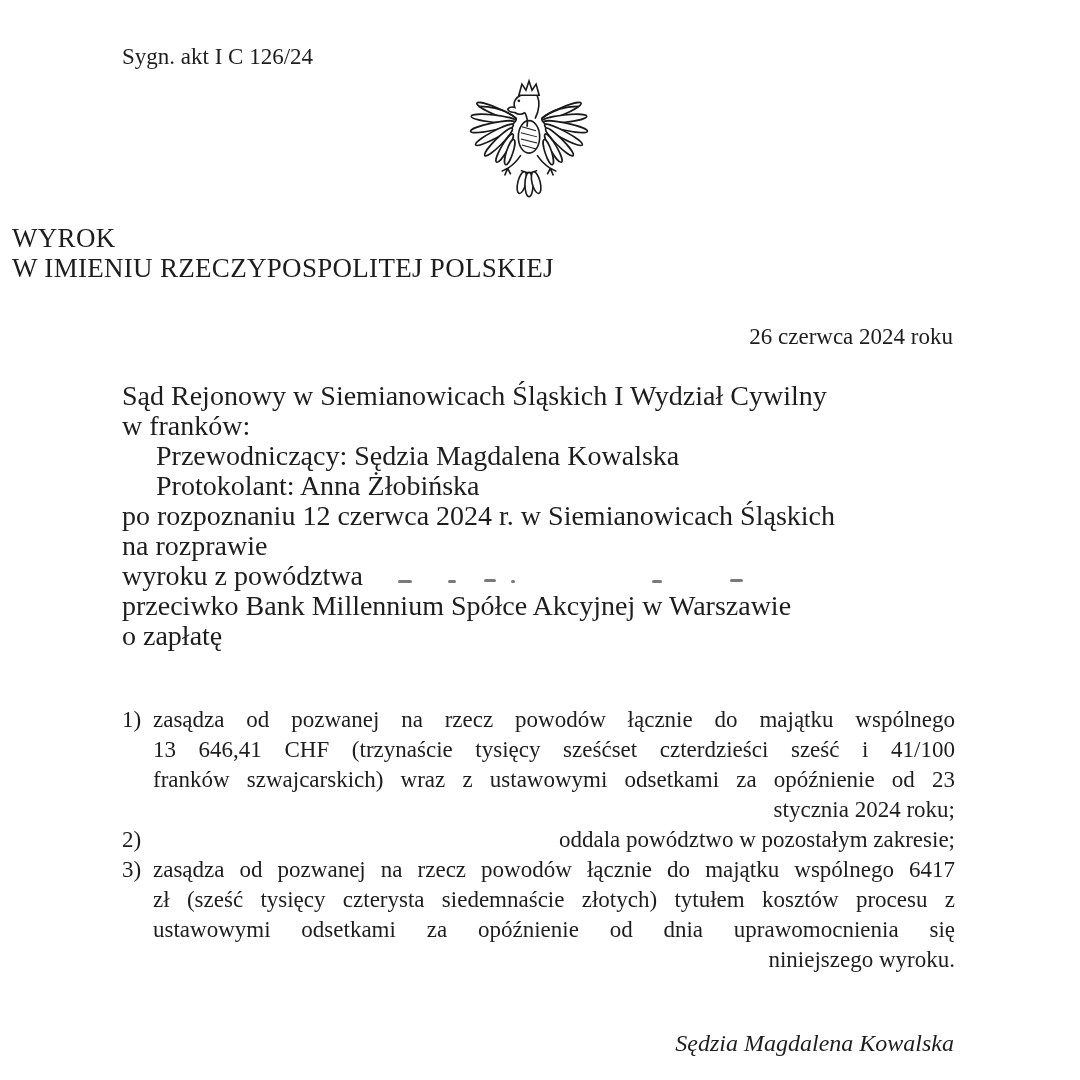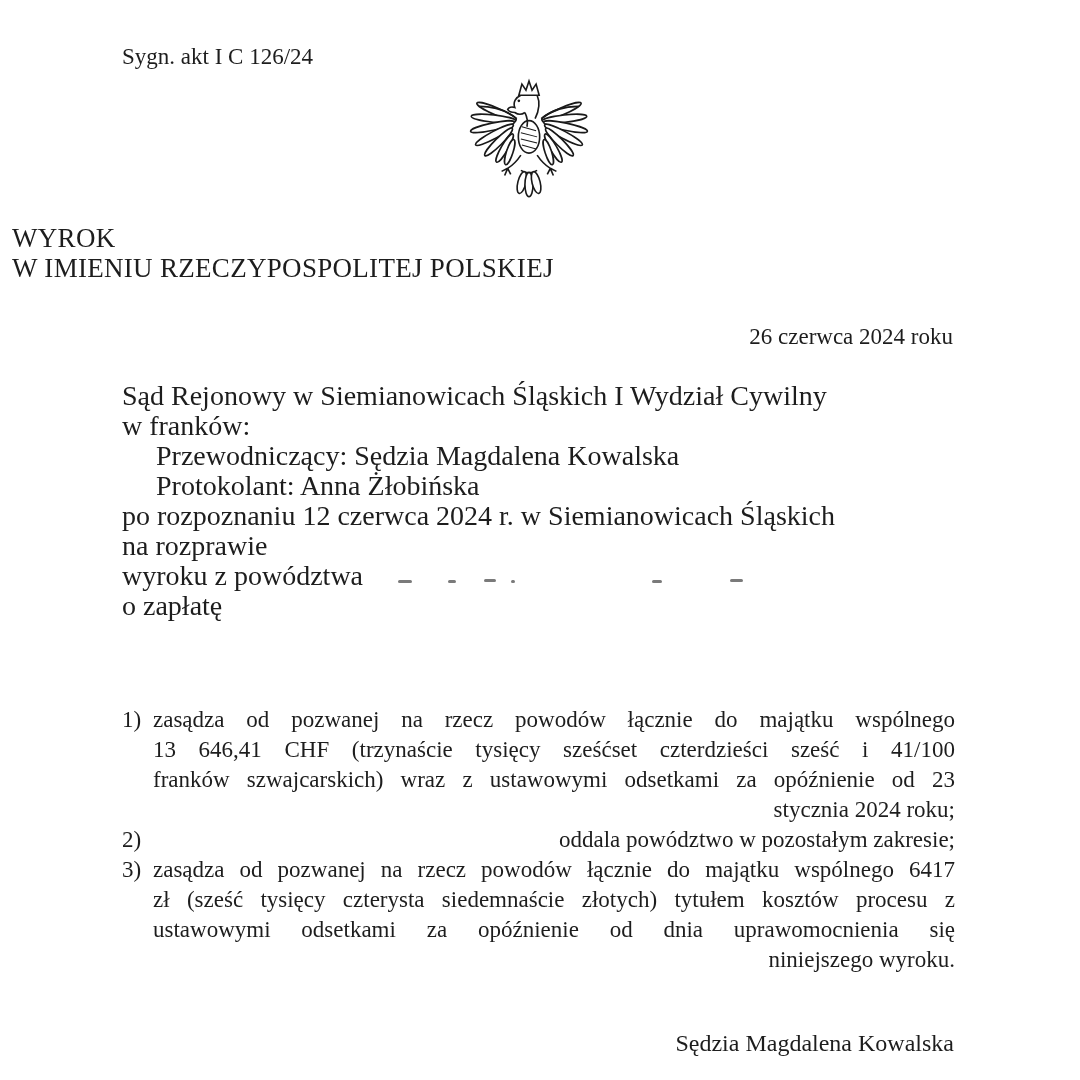--- a/index.html
+++ b/index.html
@@ -40,21 +40,21 @@
   .rulings{
     position:absolute;left:122px;top:705px;width:833px;
     font-size:23px;line-height:30px;
   }
   .ruling-item{position:relative;padding-left:31px;}
   .ruling-item .num{position:absolute;left:0;top:0;}
   .jline{text-align:justify;text-align-last:justify;font-family:Liberation Serif, serif;}
   .lastline{text-align:right;}
   .signature{
     position:absolute;right:126px;top:1028px;
-    font-size:24px;line-height:30px;
+    font-size:24px;line-height:30px;font-style:italic;
   }
 </style>
 </head>
 <body>
 
 <div class="page">
 
   <div class="sygn">Sygn. akt I C 126/24</div>
 
   <div class="emblem">
@@ -110,20 +110,21 @@
   <div class="date">26 czerwca 2024 roku</div>
 
   <div class="court-block">
     <div>Sąd Rejonowy w Siemianowicach Śląskich I Wydział Cywilny</div>
     <div>w franków:</div>
     <div class="indent">Przewodniczący: Sędzia Magdalena Kowalska</div>
     <div class="indent">Protokolant: Anna Żłobińska</div>
     <div>po rozpoznaniu 12 czerwca 2024 r. w Siemianowicach Śląskich</div>
     <div>na rozprawie</div>
     <div>wyroku z powództwa</div>
+    <div>przeciwko Bank Millennium Spółce Akcyjnej w Warszawie</div>
     <div>o zapłatę</div>
   </div>
 
   <div class="redaction">
     <span class="dash" style="left:398px;top:580px;width:14px;height:2.5px;"></span>
     <span class="dash" style="left:448px;top:580px;width:8px;height:2.5px;"></span>
     <span class="dash" style="left:484px;top:579px;width:12px;height:3px;"></span>
     <span class="dash" style="left:511px;top:580px;width:4px;height:3px;"></span>
     <span class="dash" style="left:652px;top:580px;width:10px;height:2.5px;"></span>
     <span class="dash" style="left:730px;top:579px;width:13px;height:2.5px;"></span>

